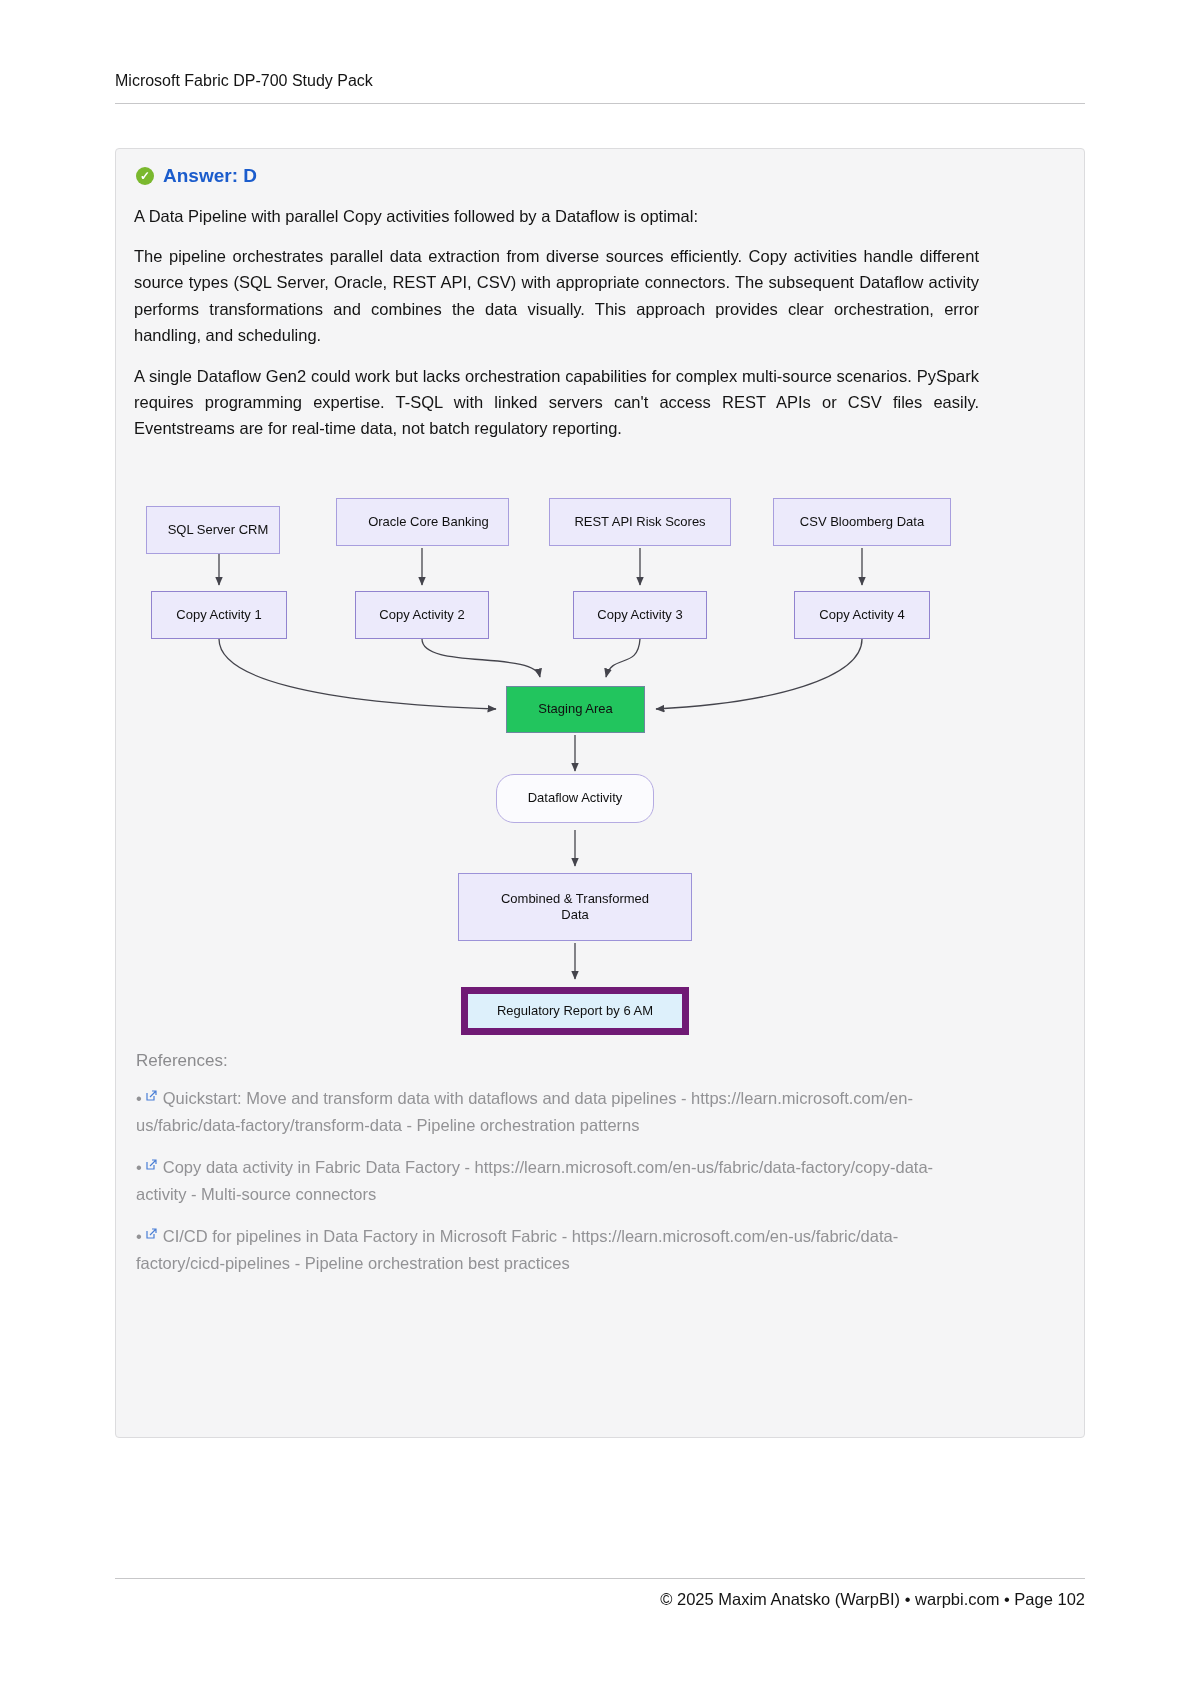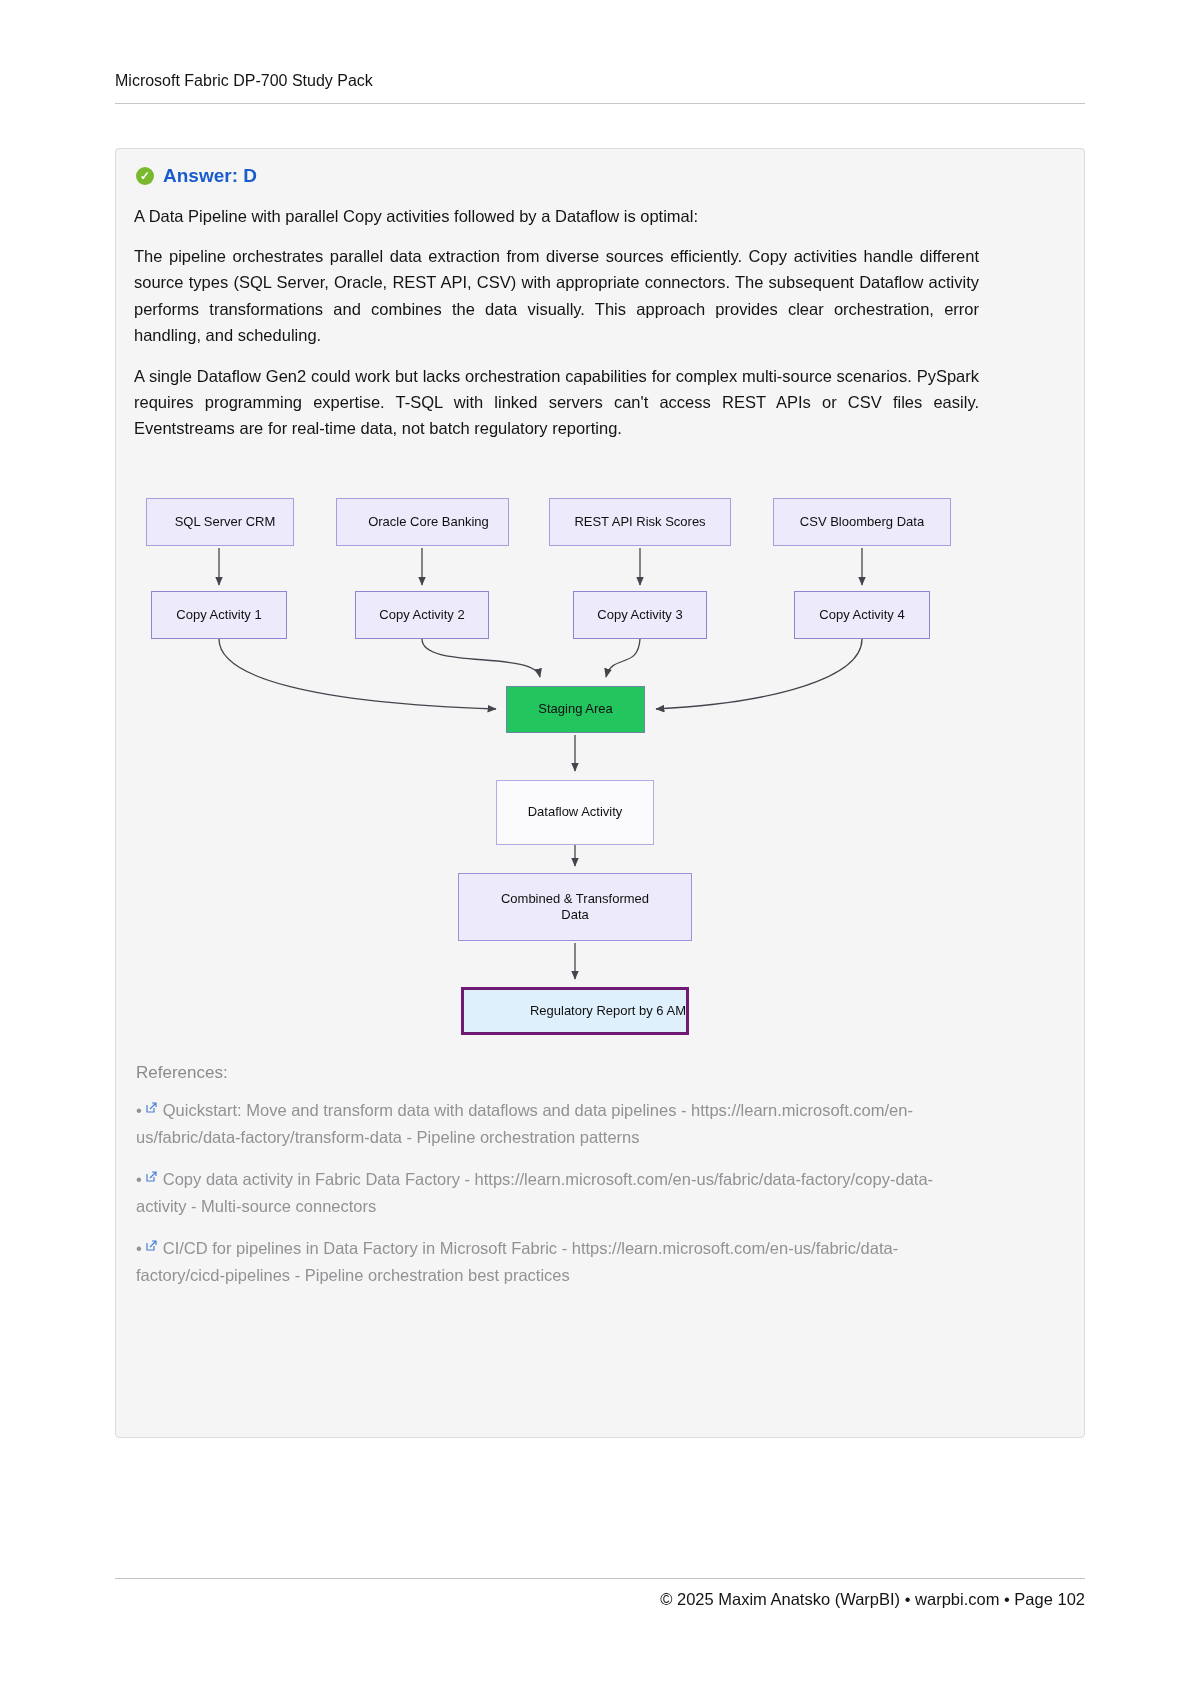--- a/index.html
+++ b/index.html
@@ -40,37 +40,37 @@
   .node {
     position: absolute; display: flex; align-items: center; justify-content: center;
     text-align: center; background: #eceafb; border: 1px solid #a89ede; color: #101010;
     line-height: 16px;
   }
   .node.copy { border: 1.5px solid #9183cf; }
   .node.staging { background: #22c55e; border: 1px solid #6e87a0; }
   .node.dataflow { background: #fbfbfe; border: 1px solid #b5abe2; }
   .node.combined { border: 1px solid #9c92d8; }
   .node.combined span { display: block; max-width: 172px; }
-  .node.report { background: #ddf0fb; border: 3px solid #701a75; justify-content: flex-end; }
+  .node.report { background: #ddf0fb; border: 7px solid #701a75; }
 
-  .n-src0 { left: 2px;   top: 0;     width: 148px; height: 48px; padding-left: 10px; }
+  .n-src0 { left: 2px;   top: 8px;     width: 134px; height: 48px; padding-left: 10px; }
   .n-src1 { left: 192px; top: 0;     width: 173px; height: 48px; padding-left: 12px; }
   .n-src2 { left: 405px; top: 0;     width: 182px; height: 48px; }
   .n-src3 { left: 629px; top: 0;     width: 178px; height: 48px; text-align: center; }
   .n-cp0  { left: 7px;   top: 93px;  width: 136px; height: 48px; }
   .n-cp1  { left: 211px; top: 93px;  width: 134px; height: 48px; }
   .n-cp2  { left: 429px; top: 93px;  width: 134px; height: 48px; }
   .n-cp3  { left: 650px; top: 93px;  width: 136px; height: 48px; }
   .n-stg  { left: 362px; top: 188px; width: 139px; height: 47px; }
-  .n-dfl  { left: 352px; top: 282px; width: 158px; height: 65px; }
+  .n-dfl  { left: 352px; top: 276px; width: 158px; height: 49px; border-radius: 18px; }
   .n-cmb  { left: 314px; top: 375px; width: 234px; height: 68px; }
   .n-rep  { left: 317px; top: 489px; width: 228px; height: 48px; }
 
   
-  .references { margin: 20px 0 0 2px; max-width: 845px; }
+  .references { margin: 8px 0 0 2px; max-width: 845px; }
   .ref-heading { color: #8b8b8e; font-size: 17px; margin: 0 0 14px; font-weight: normal; }
   .ref-item { color: #929295; font-size: 16.5px; line-height: 27.5px; margin: 0 0 14px; }
   .ref-bullet { margin-right: 4px; }
   .ext-icon { display: inline-block; margin-right: 6px; position: relative; top: -3px; }
 
   
   .footer-rule { position: absolute; left: 115px; top: 1578px; width: 970px; height: 1px; background: #c7c7c9; }
   .footer-text { position: absolute; right: 115px; top: 1590px; font-size: 16.5px; color: #141414; }
 </style>
 </head>

